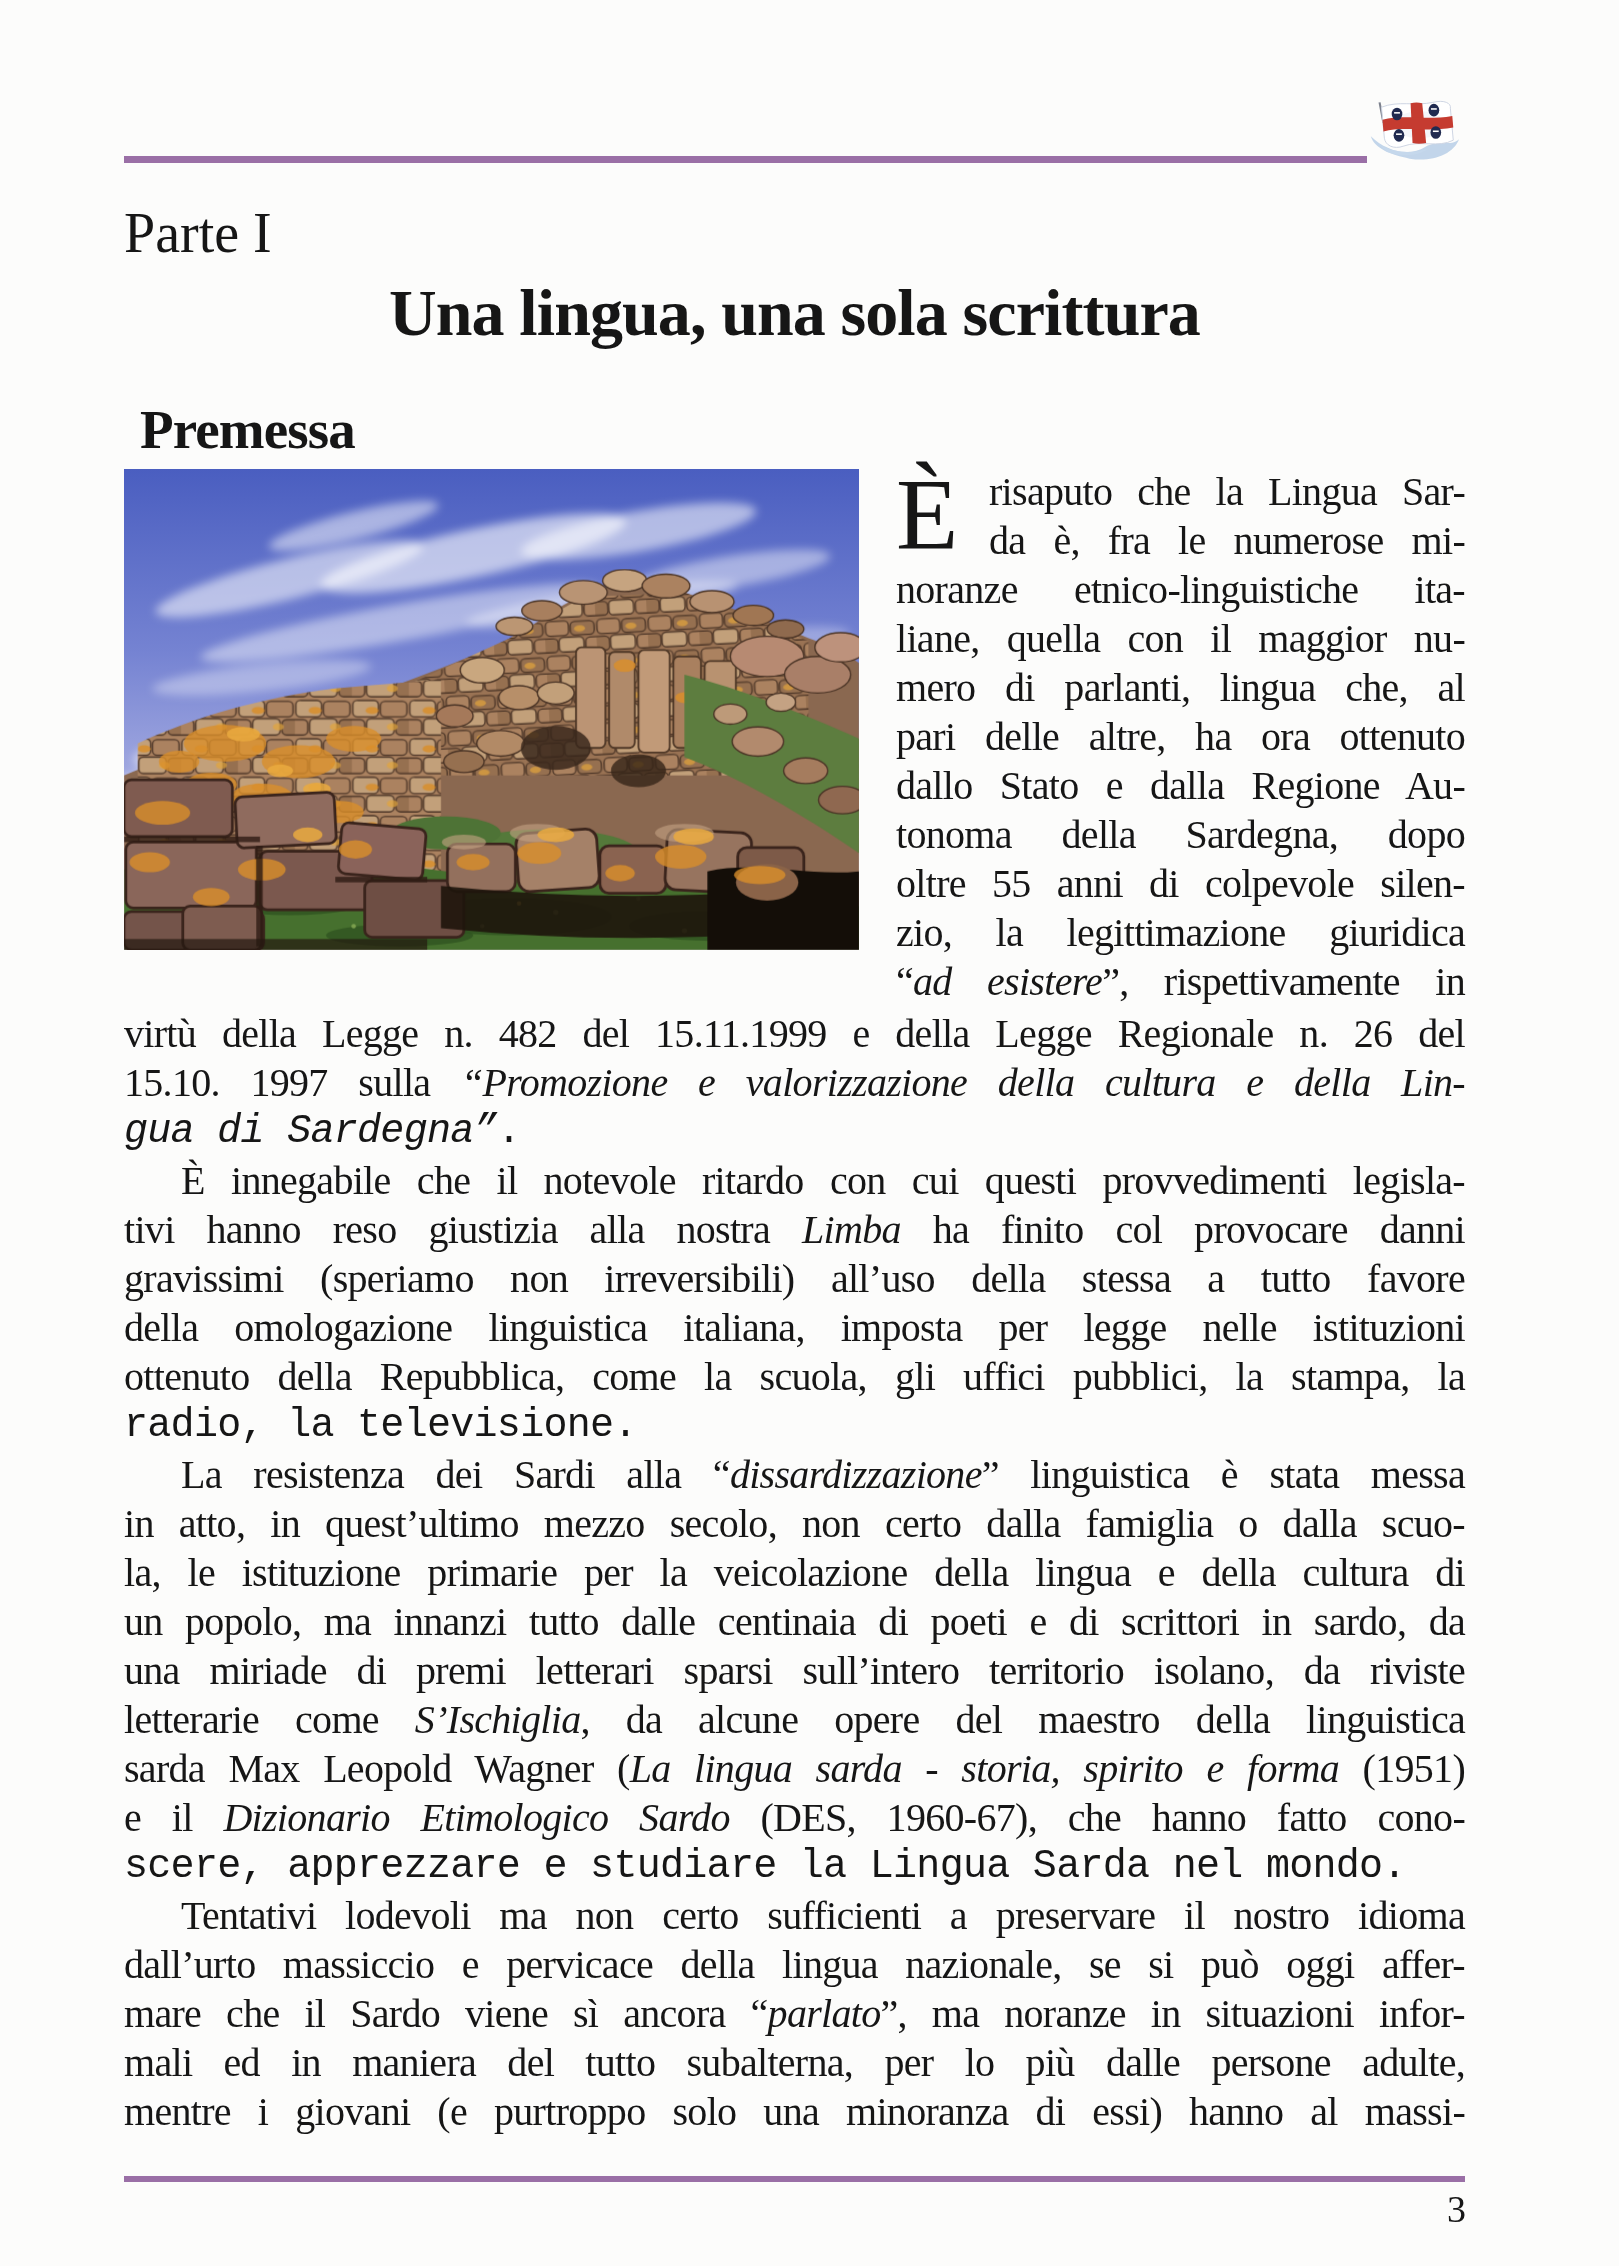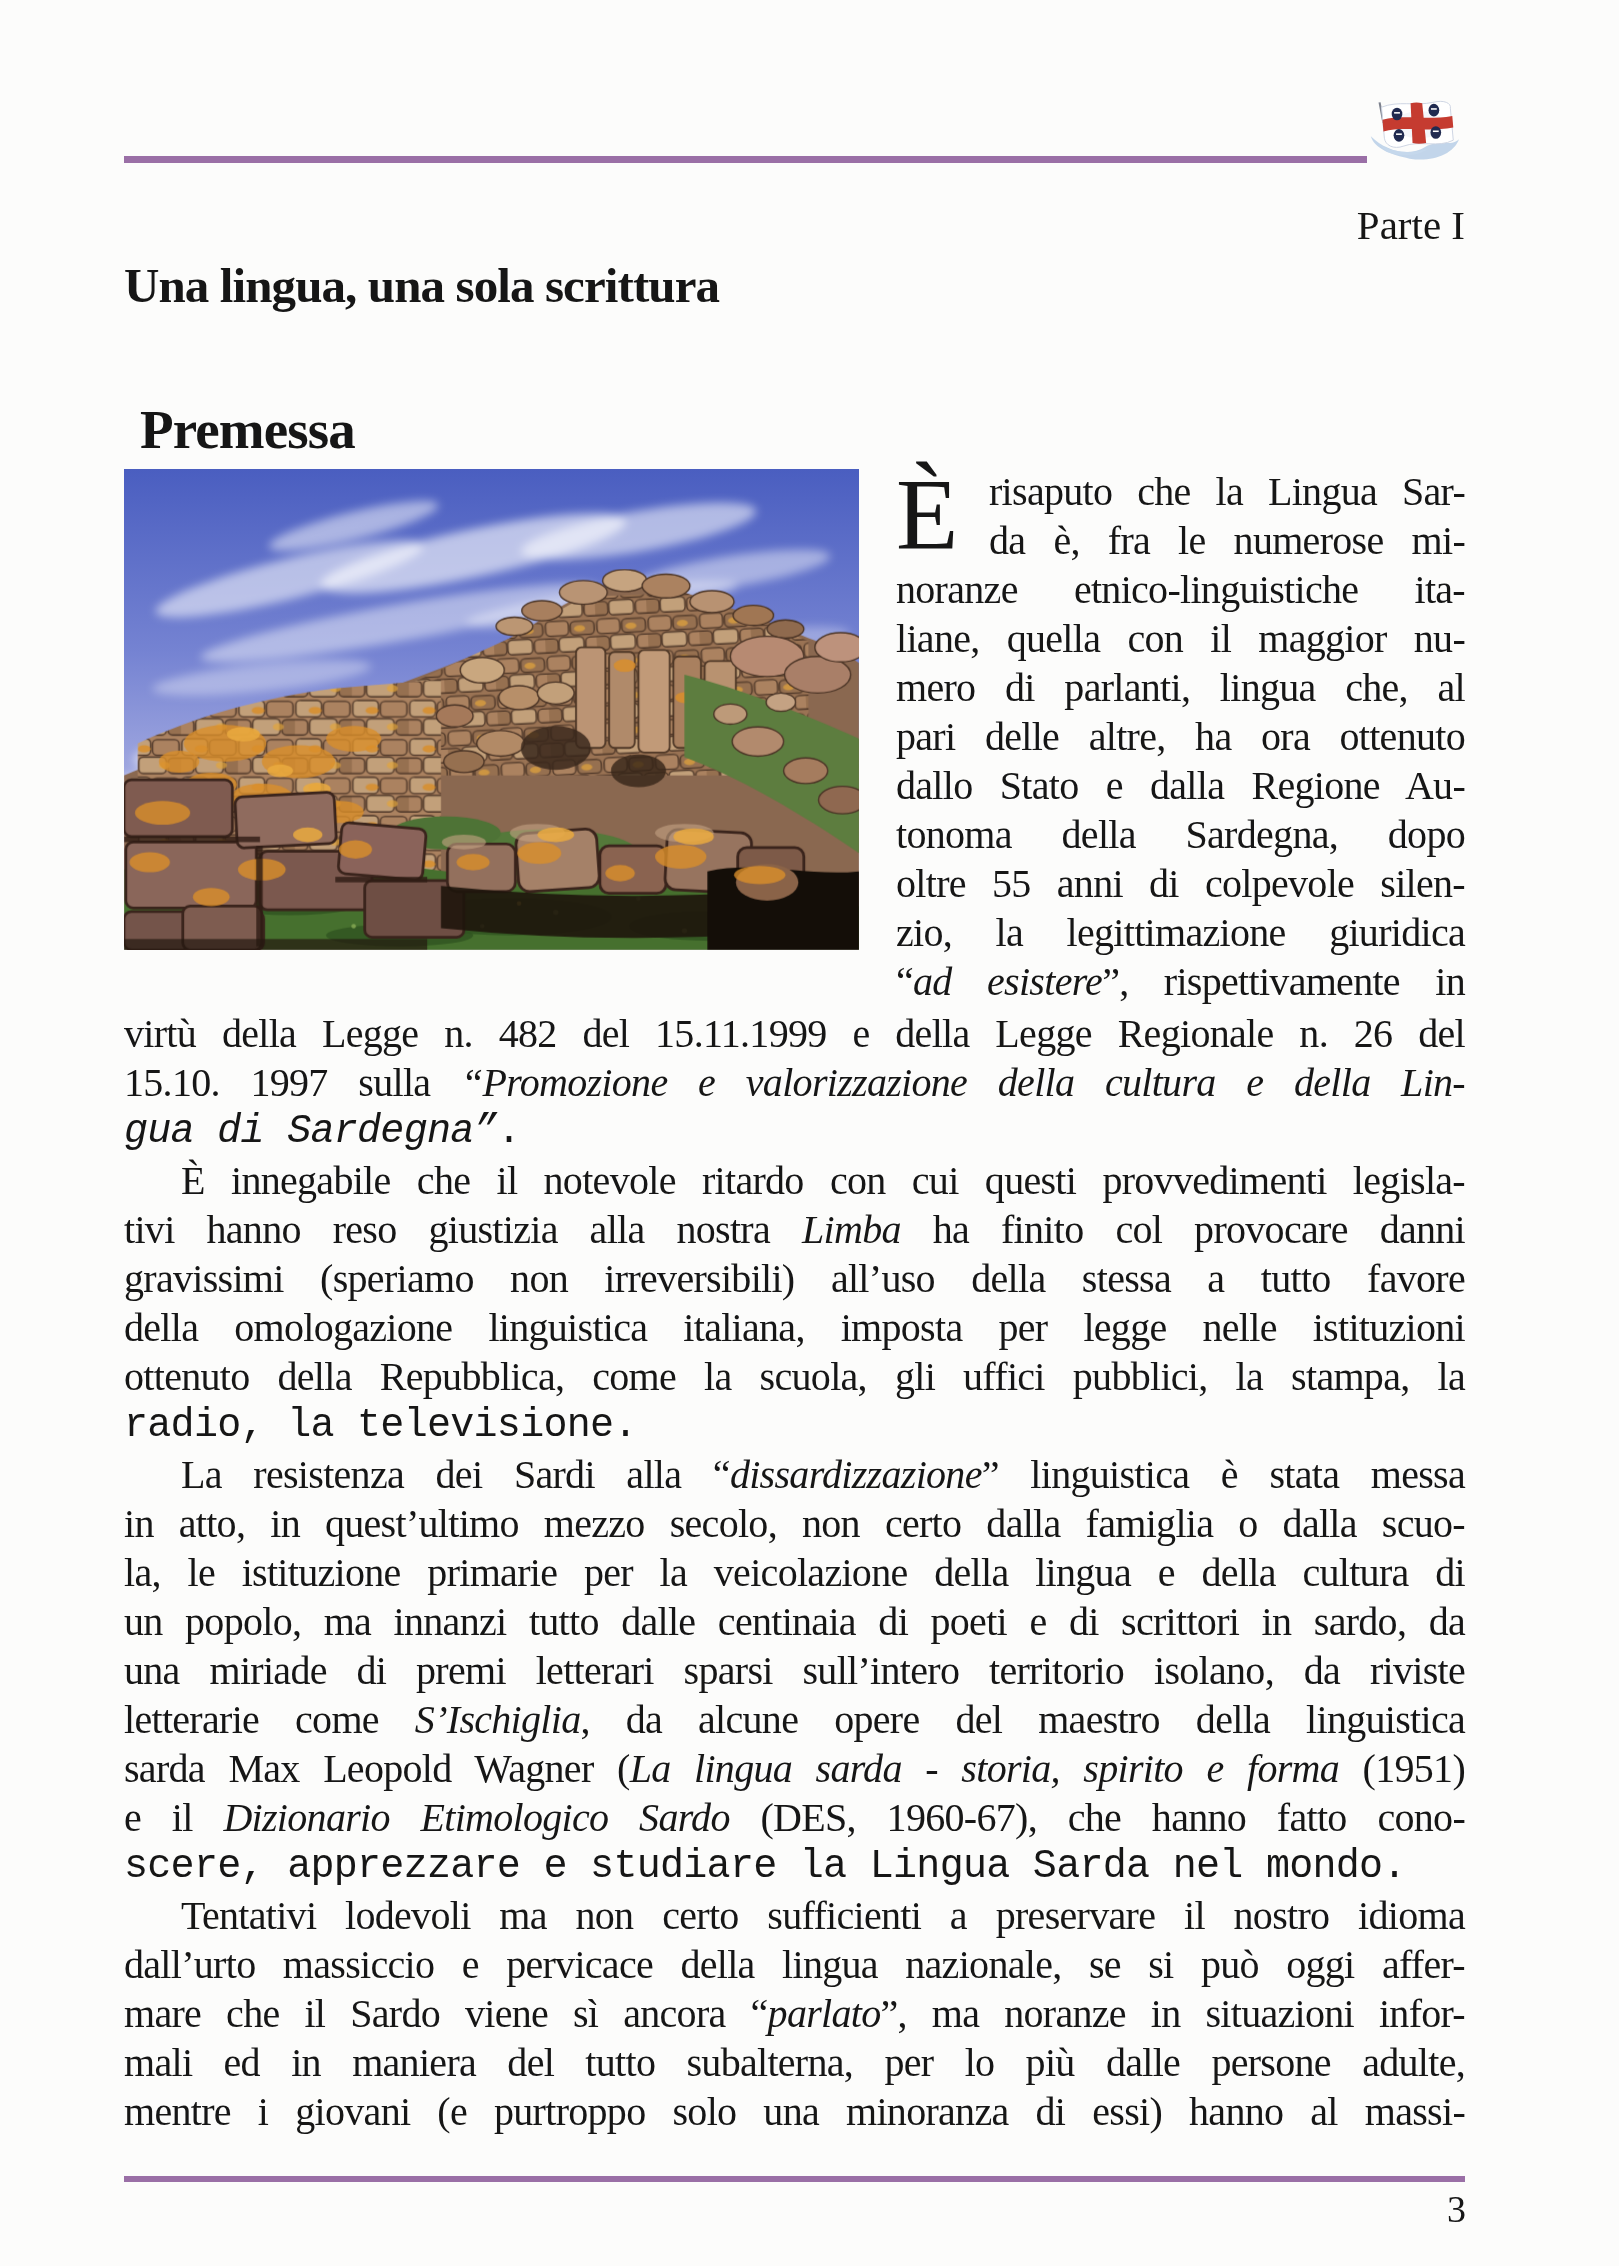--- a/index.html
+++ b/index.html
@@ -10,25 +10,25 @@
     font-family:"Liberation Serif","DejaVu Serif",serif;
     color:#161616;
     overflow:hidden;
   }
   .rule{position:absolute;background:var(--accent,#9a6fa6);}
   #rule-top{left:124px;top:156px;width:1243px;height:7.3px;}
   #rule-bottom{left:124px;top:2176px;width:1341px;height:6.4px;}
   #flag{position:absolute;left:1365px;top:95px;width:97px;height:71px;}
   #part-label{
     position:absolute;left:124px;top:203px;width:1341px;
-    text-align:right;font-size:41px;line-height:1.1;font-family:Liberation Serif, serif;
+    text-align:left;font-size:56px;line-height:1.1;font-family:Liberation Serif, serif;
   }
   #page-title{
-    position:absolute;left:124px;top:257px;width:1341px;margin:0;
-    text-align:left;font-size:49px;font-weight:bold;letter-spacing:-0.9px;
+    position:absolute;left:124px;top:275px;width:1341px;margin:0;
+    text-align:center;font-size:66px;font-weight:bold;letter-spacing:-0.9px;
   }
   #section-heading{
     position:absolute;left:124px;top:382px;margin:16px;
     font-size:55px;font-weight:bold;letter-spacing:-0.9px;
   }
   #article{
     position:absolute;left:124px;top:464px;width:1341px;
     font-size:40px;
   }
   #row1{display:flex;height:545px;}

